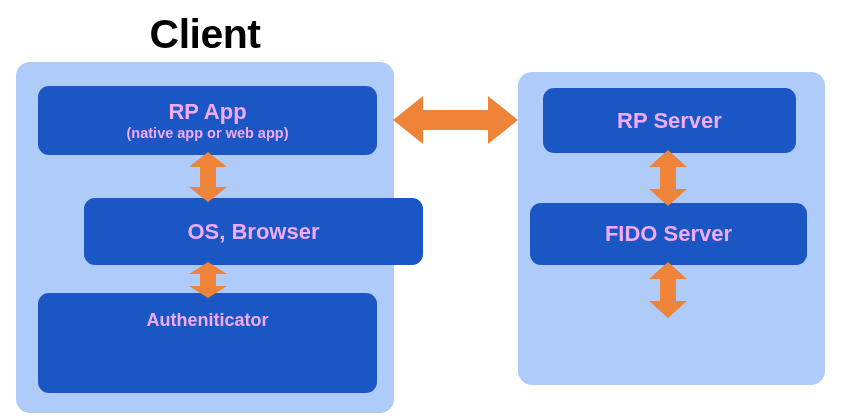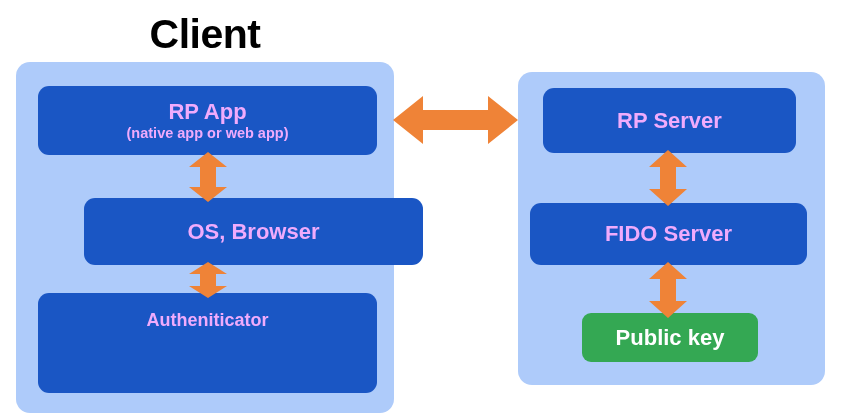--- a/index.html
+++ b/index.html
@@ -141,21 +141,20 @@
   <div class="panel" id="panel-server"></div>
 
   <div class="box" id="box-rp-server">
     <div class="line1">RP Server</div>
   </div>
 
   <div class="box" id="box-fido-server">
     <div class="line1">FIDO Server</div>
   </div>
 
-  <div class="key-pill" id="pill-public-key">Public key</div>
 
   <div class="arrow" id="arrow-client-rpapp-osbrowser">
     <svg viewBox="0 0 38 50" preserveAspectRatio="none" aria-hidden="true">
       <polygon points="19,0 38,15 27,15 27,35 38,35 19,50 0,35 11,35 11,15 0,15" fill="#ef8337"></polygon>
     </svg>
   </div>
 
   <div class="arrow" id="arrow-client-osbrowser-auth">
     <svg viewBox="0 0 38 36" preserveAspectRatio="none" aria-hidden="true">
       <polygon points="19,0 38,12 27,12 27,24 38,24 19,36 0,24 11,24 11,12 0,12" fill="#ef8337"></polygon>

